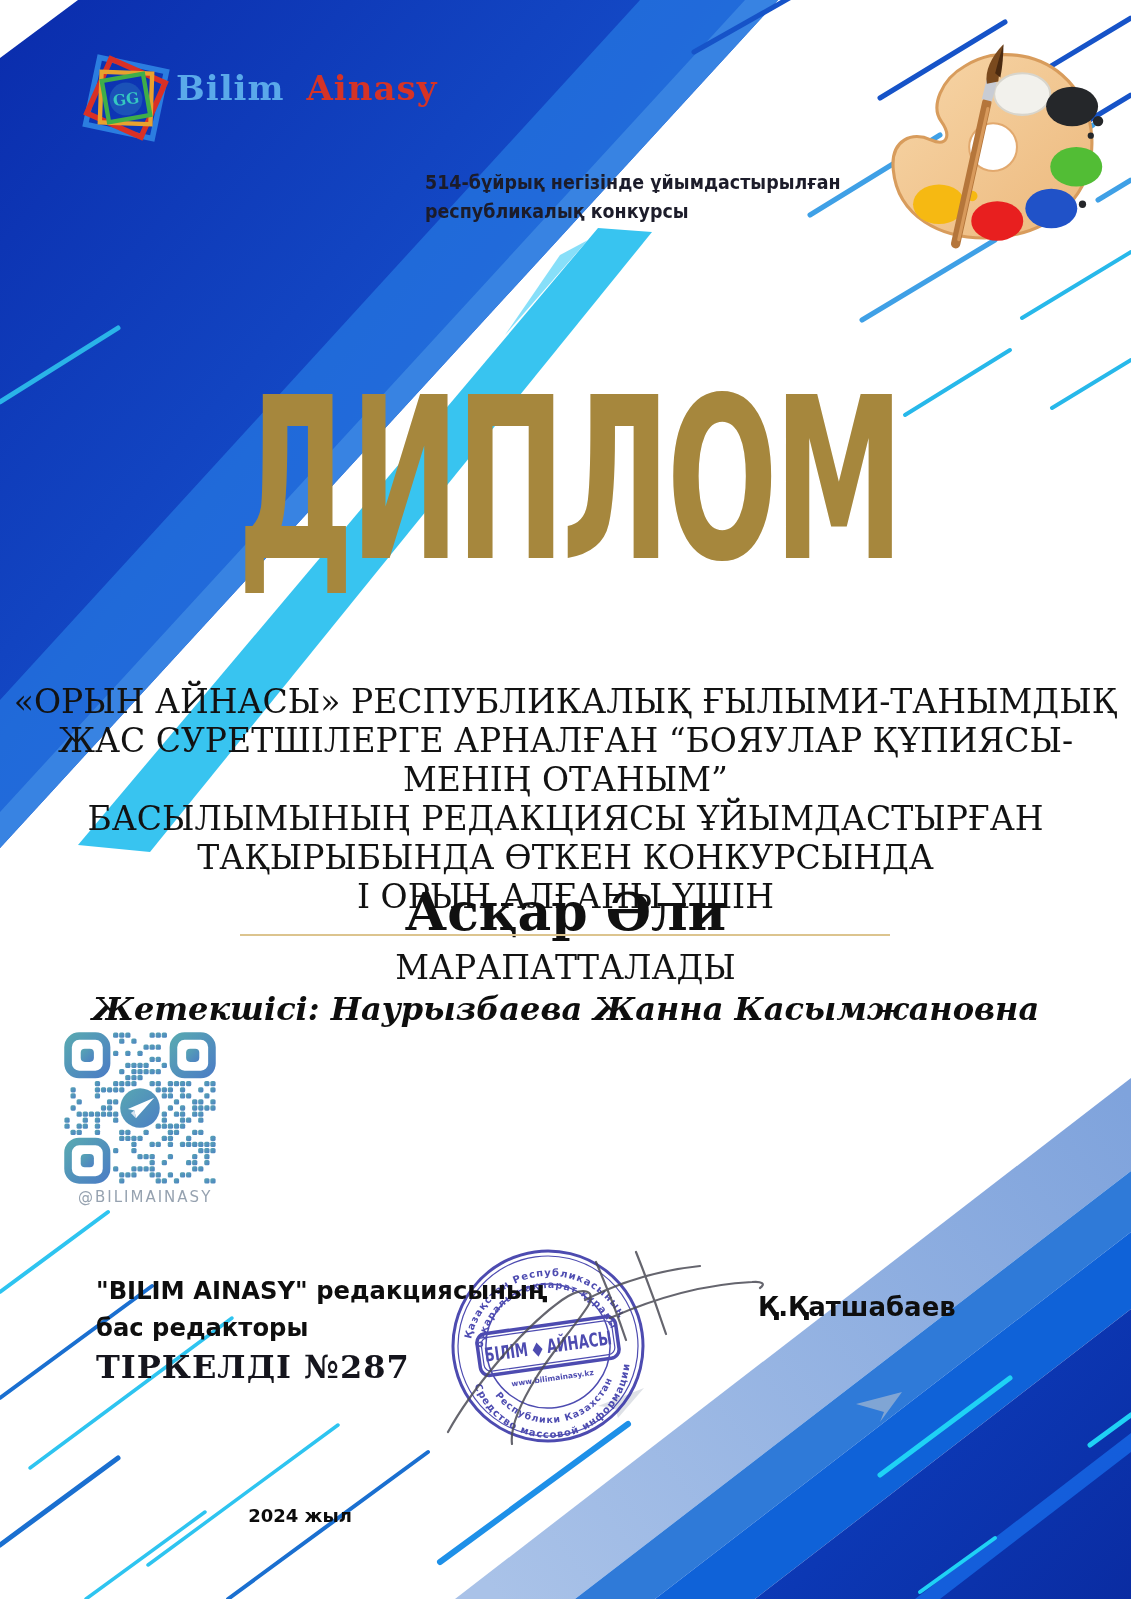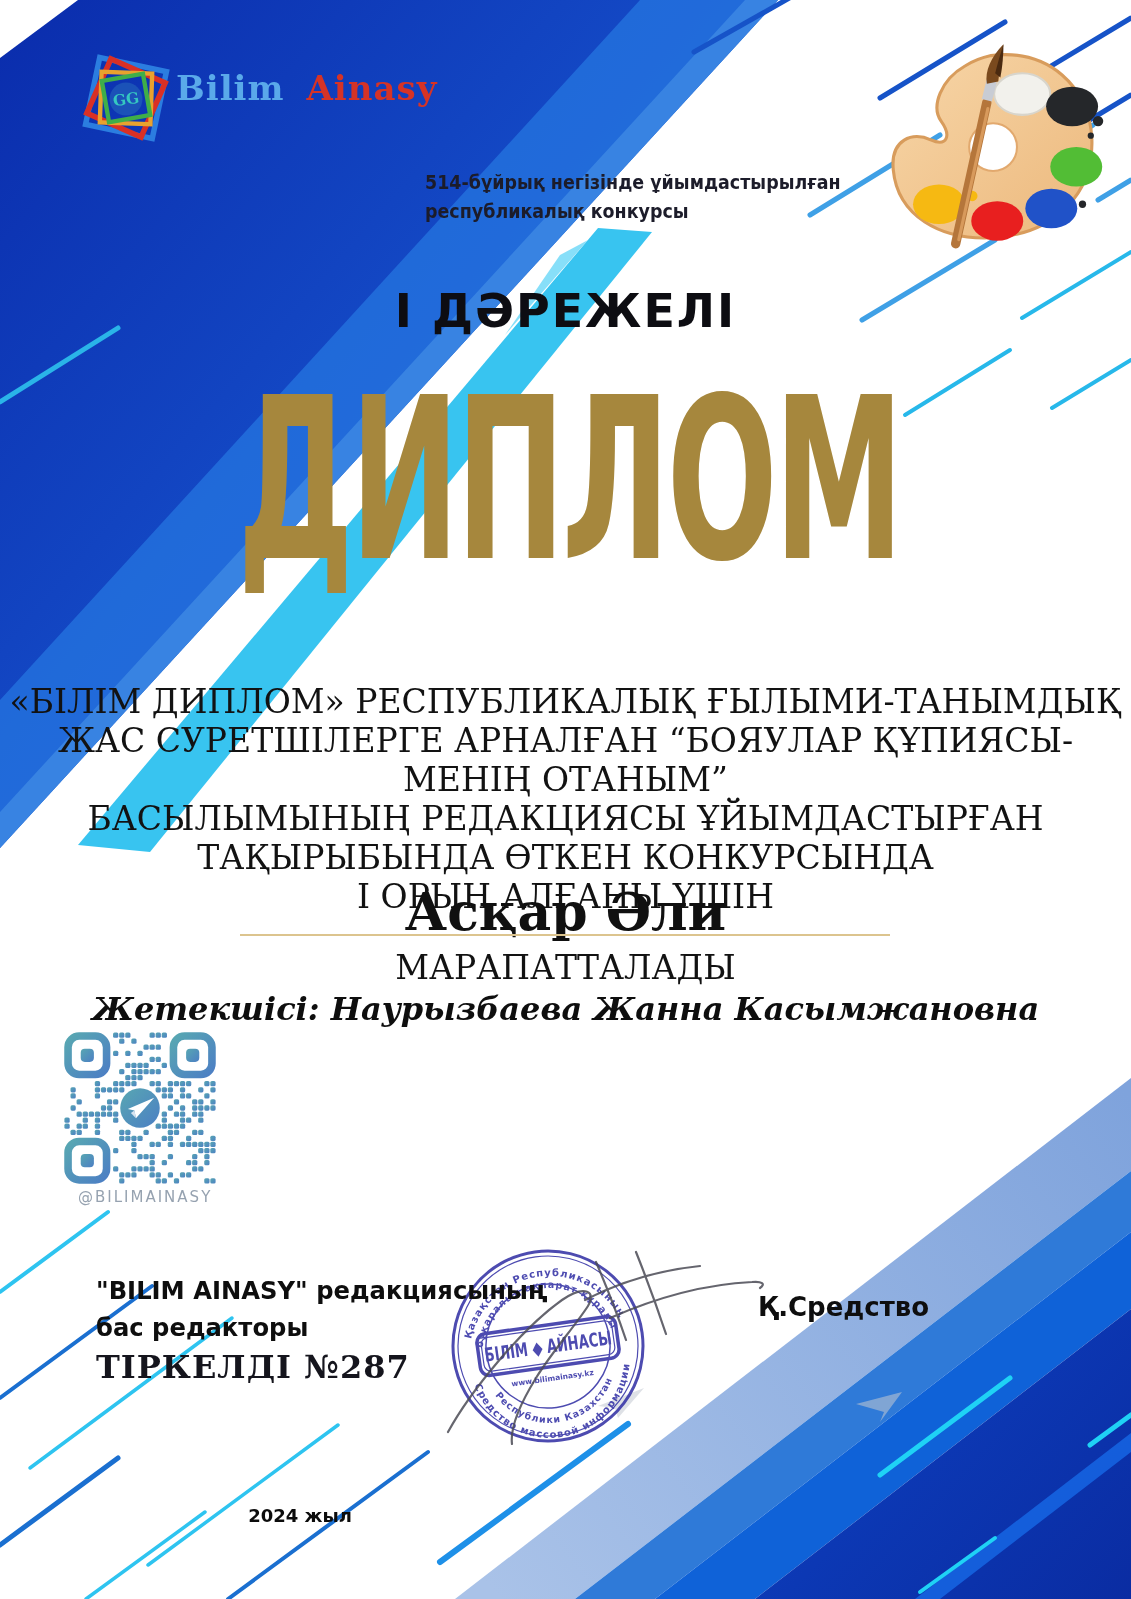--- a/index.html
+++ b/index.html
@@ -145,26 +145,25 @@
       <path d="M 106,42 C 104,30 110,16 122,4 C 120,18 118,30 117,40 Z" fill="#7a4a1e"></path>
       <path d="M 114,32 C 117,20 120,10 122,4 C 122,14 121,26 119,36 Z" fill="#4a2a10"></path>
     </g>
   </svg>
 
   <div class="abs sans-b" id="order-subtitle" style="z-index:3">
     <div>514-бұйрық негізінде ұйымдастырылған</div>
     <div>республикалық конкурсы</div>
   </div>
 
-  <div class="abs ctr sans-b" id="degree-title" style="z-index:3">І ДӘРЕЖЕЛІ</div>
 
   <div class="abs ctr" id="diploma-title" style="z-index:3">ДИПЛОМ</div>
 
   <div class="abs ctr serif" id="body-block" style="z-index:3">
-    <div class="bodyline">«БІЛІМ ДИПЛОМ» РЕСПУБЛИКАЛЫҚ ҒЫЛЫМИ-ТАНЫМДЫҚ</div>
+    <div class="bodyline">«ОРЫН АЙНАСЫ» РЕСПУБЛИКАЛЫҚ ҒЫЛЫМИ-ТАНЫМДЫҚ</div>
     <div class="bodyline">ЖАС СУРЕТШІЛЕРГЕ АРНАЛҒАН “БОЯУЛАР ҚҰПИЯСЫ-МЕНІҢ ОТАНЫМ”</div>
     <div class="bodyline">БАСЫЛЫМЫНЫҢ РЕДАКЦИЯСЫ ҰЙЫМДАСТЫРҒАН</div>
     <div class="bodyline">ТАҚЫРЫБЫНДА ӨТКЕН КОНКУРСЫНДА</div>
     <div class="bodyline">І ОРЫН АЛҒАНЫ ҮШІН</div>
   </div>
 
   <div class="abs ctr serif" id="recipient-name" style="z-index:3">Асқар Әли</div>
   <div class="abs" id="name-underline" style="z-index:3"></div>
   <div class="abs ctr serif" id="award-label" style="z-index:3">МАРАПАТТАЛАДЫ</div>
   <div class="abs ctr serif" id="supervisor-line" style="z-index:3">Жетекшісі: Наурызбаева Жанна Касымжановна</div>
@@ -366,21 +365,21 @@
       <polygon points="69.5,77.5 71,85 66,80" fill="#d8e4f0"></polygon>
     </g>
   </svg>
   <div class="abs sans-b" id="qr-label" style="z-index:3;font-weight:normal">@BILIMAINASY</div>
 
   <div class="abs sans-b" id="editor-block" style="z-index:3">
     <div>"BILIM AINASY" редакциясының</div>
     <div>бас редакторы</div>
   </div>
   <div class="abs serif" id="registration-number" style="z-index:3">ТІРКЕЛДІ №287</div>
-  <div class="abs sans-b" id="signer-name" style="z-index:3">Қ.Средство</div>
+  <div class="abs sans-b" id="signer-name" style="z-index:3">Қ.Қатшабаев</div>
 
   <svg class="abs" style="left:428px;top:1226px;z-index:2;opacity:.92" width="240" height="240" viewBox="-120 -120 240 240">
     <g transform="rotate(-8)" stroke="#3e3caa" fill="none">
       <circle r="95" stroke-width="3"></circle>
       <circle r="90" stroke-width="1.2"></circle>
       <circle r="62" stroke-width="1.5"></circle>
       <rect x="-70" y="-21" width="140" height="42" rx="9" stroke-width="3.5"></rect>
       <rect x="-66" y="-17" width="132" height="34" rx="7" stroke-width="1.2"></rect>
       <defs>
         <path id="arcTO" d="M -80,10 A 80,80 0 0 1 80,10"></path>

